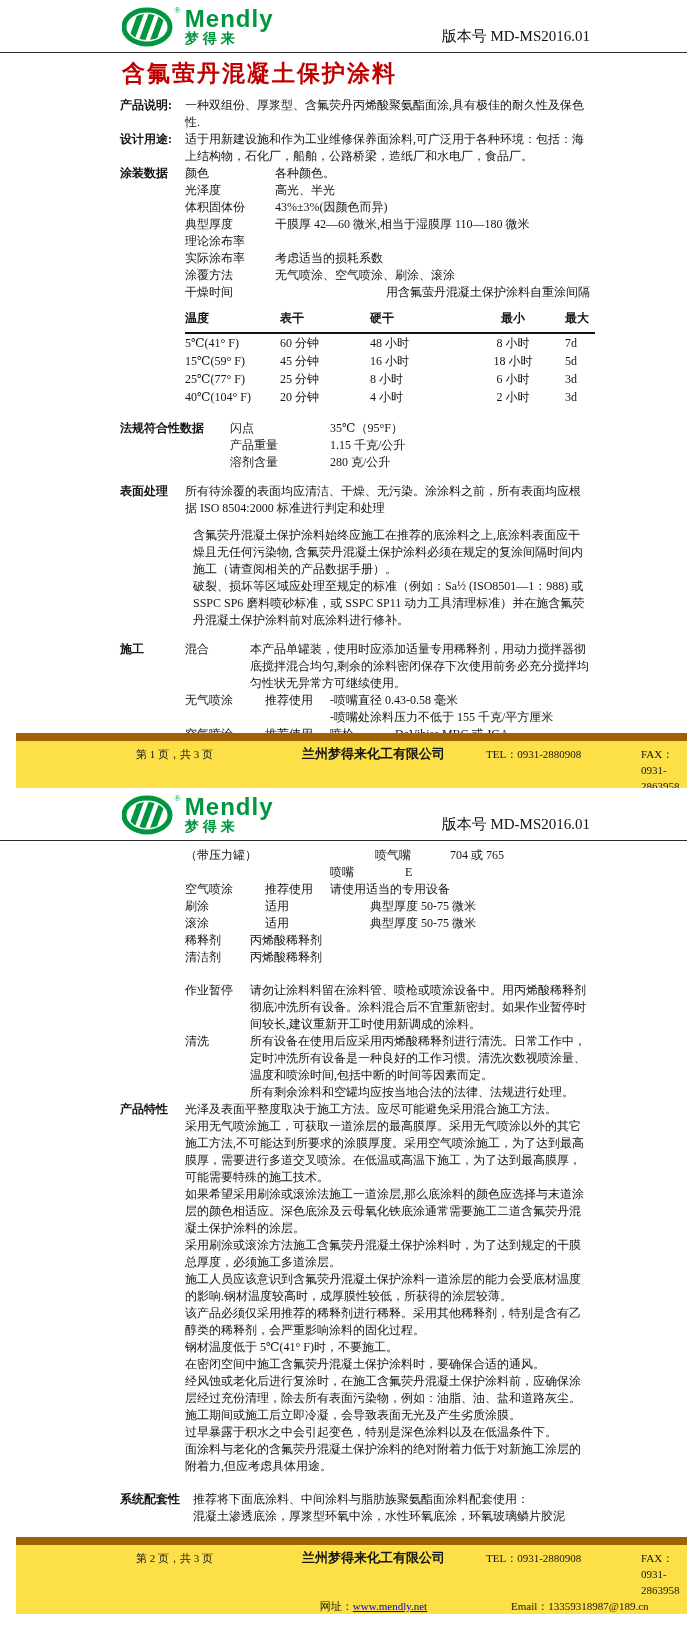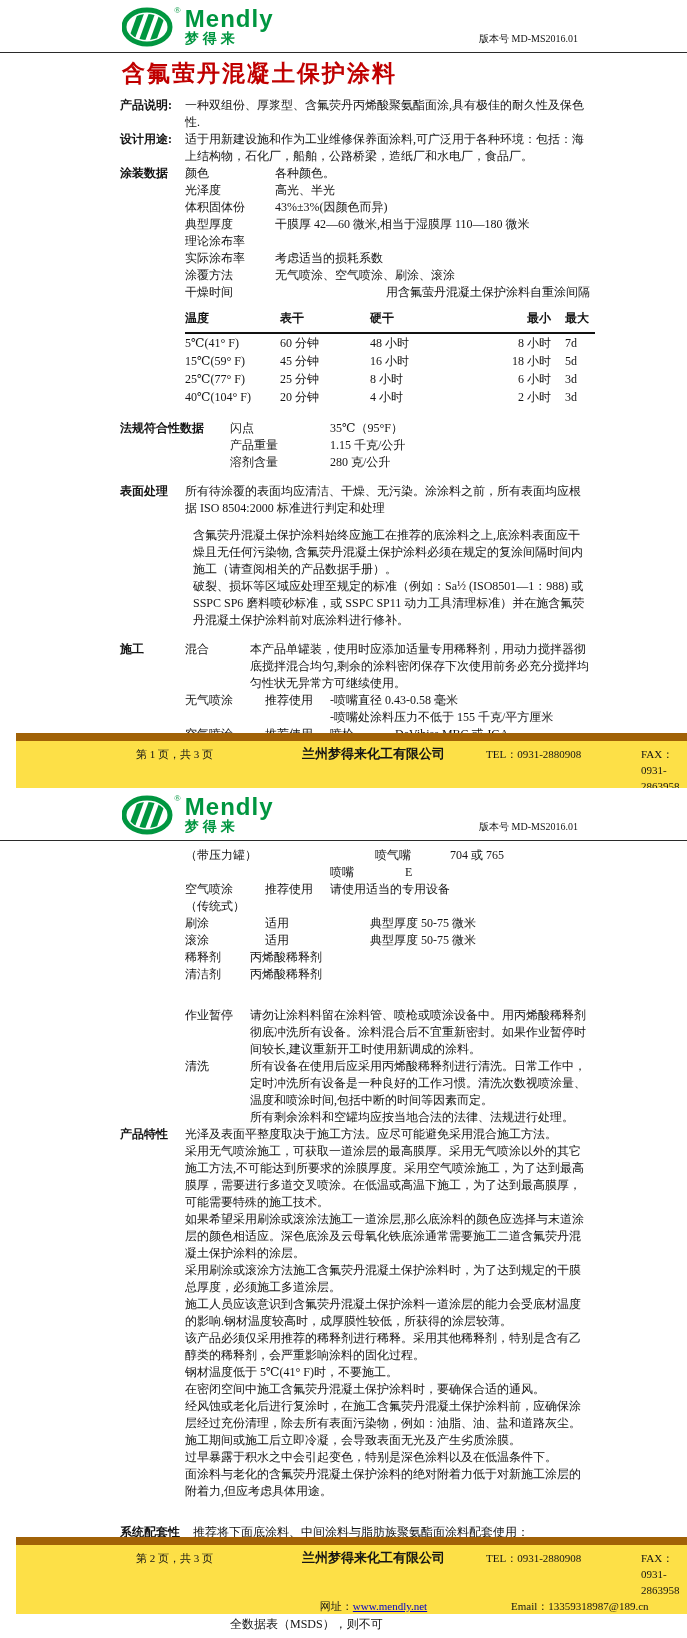--- a/index.html
+++ b/index.html
@@ -7,21 +7,21 @@
   .page{position:relative;overflow:hidden;background:#fff;}
   .page1{height:788px;}
   .page2{height:850px;}
   
   .hd{position:relative;height:52px;border-bottom:1px solid #2a2a2a;}
   .logo-wrap{position:absolute;left:122px;top:7px;display:flex;align-items:flex-start;}
   .brand-text{margin-left:4px;line-height:1;}
   .brand-en{font-family:"Liberation Sans","DejaVu Sans",sans-serif;font-weight:bold;color:#009640;font-size:24px;letter-spacing:1px;}
   .brand-cn{font-weight:bold;color:#009640;font-size:14px;letter-spacing:4px;margin-top:1px;}
   .reg{color:#009640;font-size:9px;vertical-align:top;position:relative;top:-2px;}
-  .version{position:absolute;right:109px;bottom:6px;font-size:10px;color:#111;}
+  .version{position:absolute;right:97px;bottom:6px;font-size:15px;color:#111;}
   
   .content{padding:0 97px 0 120px;line-height:17px;}
   h1.doc-title{margin:6px 0 8px 2px;font-size:23px;line-height:30px;color:#c00000;font-weight:bold;letter-spacing:2px;}
   .sec{position:relative;padding-left:65px;margin-top:0;}
   .sec>.sec-label{position:absolute;left:0;top:0;font-weight:bold;white-space:nowrap;}
   .sec.wlab{padding-left:110px;}
   .row{display:flex;}
   .sub-label{flex:none;width:90px;}
   .w65{flex:none;width:65px;}
   .w75{flex:none;width:75px;}
@@ -33,22 +33,22 @@
   .note-right{text-align:right;flex:1;}
   .reg-sub{flex:none;width:100px;}
   
   .dry-table{margin:9px 0 0 65px;width:410px;}
   .t-head{display:flex;font-weight:bold;padding-bottom:5px;border-bottom:2px solid #111;}
   .t-body{}
   .t-row{display:flex;line-height:18px;}
   .tc1{flex:none;width:95px;}
   .tc2{flex:none;width:90px;}
   .tc3{flex:none;width:105px;}
-  .tc4{flex:none;width:90px;text-align:right;padding-right:14px;box-sizing:border-box;}
-  .tc5{flex:1;}.gap12{margin-top:12px;}.gap14{margin-top:14px;}.gap16{margin-top:24px;}
+  .tc4{flex:none;width:90px;text-align:center;padding-right:14px;box-sizing:border-box;}
+  .tc5{flex:1;}.gap12{margin-top:12px;}.gap14{margin-top:14px;}.gap16{margin-top:16px;}
   .precoat{margin:10px 0 0 73px;width:397px;}
   .precoat .ph{font-weight:bold;margin-left:12px;}
   .para{margin:0;}
   
   .page-footer{position:absolute;left:16px;right:0;border-top:8px solid #a16207;background:#fde047;padding:5px 0 0 0;font-size:11px;line-height:16px;}
   .pf1{top:733px;}
   .pf2{top:749px;}
   .f-row{display:flex;padding-left:120px;}
   .f-page{flex:none;width:135px;}
   .f-company{flex:none;width:205px;font-weight:bold;font-size:13px;text-align:center;}
@@ -285,23 +285,20 @@
         <span class="w145"></span>
         <span class="w75">喷嘴</span>
         <span>E</span>
       </div>
       <div class="row">
         <span class="w80">空气喷涂</span>
         <span class="w65">推荐使用</span>
         <span>请使用适当的专用设备</span>
       </div>
       <div class="row">
-        <span>（传统式）</span>
-      </div>
-      <div class="row">
         <span class="w80">刷涂</span>
         <span class="w105">适用</span>
         <span>典型厚度 50-75 微米</span>
       </div>
       <div class="row">
         <span class="w80">滚涂</span>
         <span class="w105">适用</span>
         <span>典型厚度 50-75 微米</span>
       </div>
       <div class="row">

